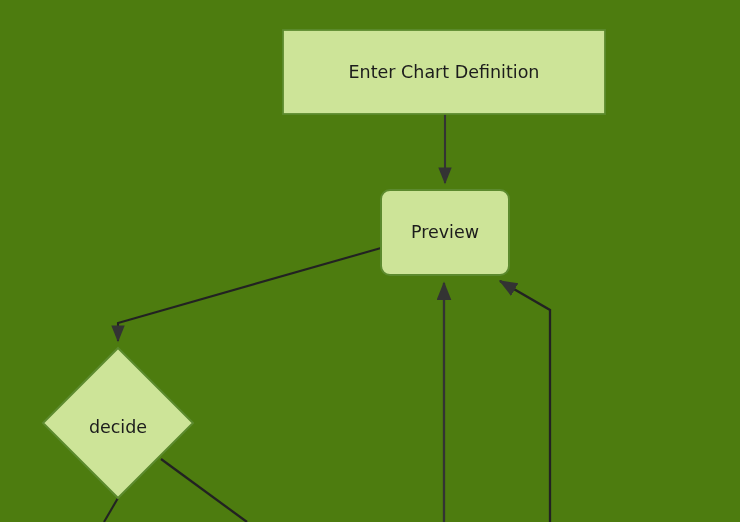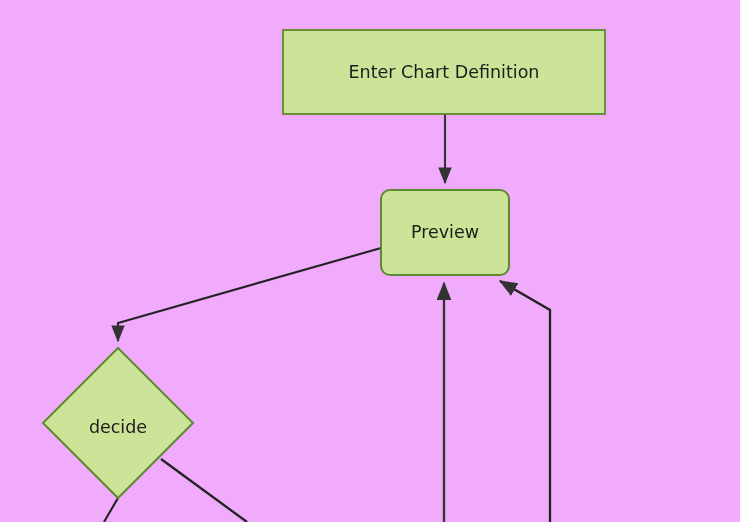--- a/index.html
+++ b/index.html
@@ -10,21 +10,21 @@
   body {
     width: 740px;
     height: 522px;
     overflow: hidden;
     font-family: "DejaVu Sans", "Liberation Sans", sans-serif;
   }
   #flowchart-canvas {
     position: relative;
     width: 740px;
     height: 522px;
-    background: #f0abfc;
+    background: #4d7c0f;
   }
   #flowchart-svg {
     position: absolute;
     top: 0;
     left: 0;
     width: 740px;
     height: 522px;
     display: block;
   }
   .node-label {

